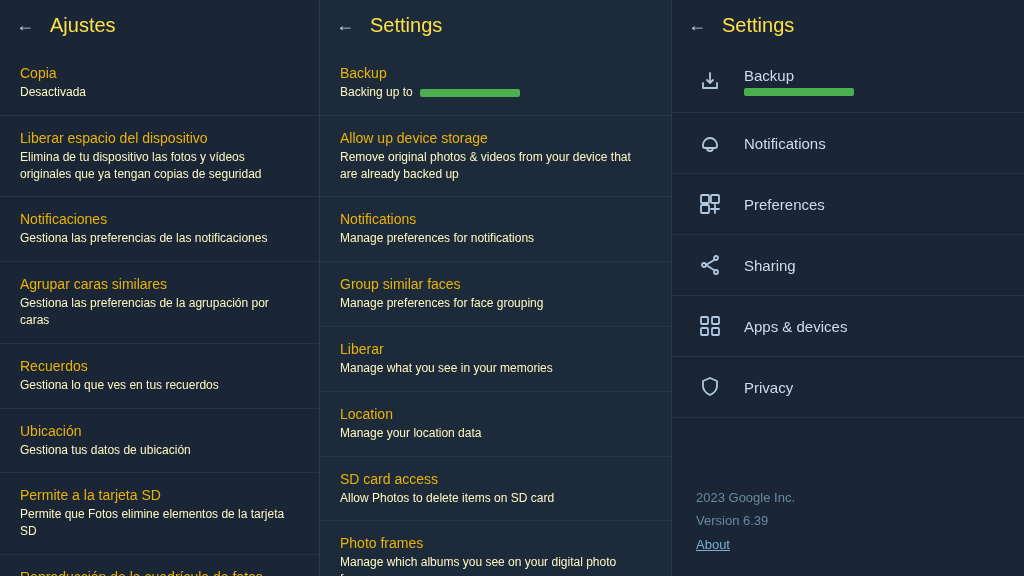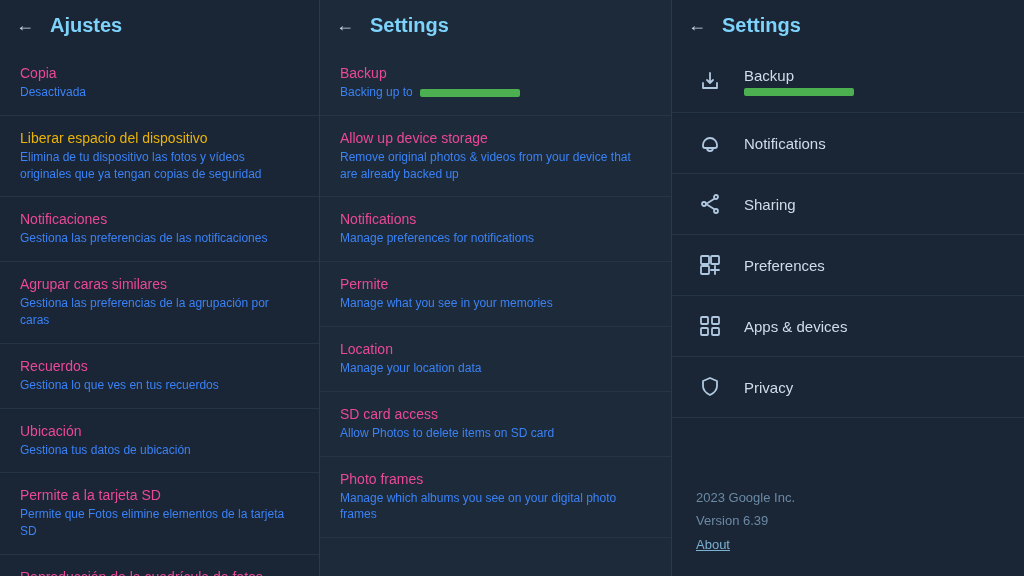--- a/index.html
+++ b/index.html
@@ -46,48 +46,48 @@
     }
 
     .back-arrow {
       color: #c8d6e5;
       font-size: 18px;
       cursor: pointer;
     }
 
     .panel-title {
       font-size: 20px;
-      color: #7dd3fc;
-      font-weight: 700;
+      color: #fde047;
+      font-weight: 400;
     }
 
     
     .settings-list {
       flex: 1;
       overflow-y: auto;
     }
 
     .settings-list::-webkit-scrollbar { width: 0; }
 
     .settings-item {
       padding: 14px 20px;
       border-bottom: 1px solid #253545;
       cursor: pointer;
     }
 
     .settings-item-title {
       font-size: 14px;
-      color: #ec4899;
+      color: #eab308;
       font-weight: 500;
       margin-bottom: 3px;
     }
 
     .settings-item-subtitle {
       font-size: 12px;
-      color: #3b82f6;
+      color: #fef9c3;
       line-height: 1.4;
     }
 
     .settings-item-title.dimmed {
       color: #eab308;
     }
 
     
     .backup-bar {
       display: inline-block;
@@ -217,21 +217,25 @@
       </div>
       <div class="settings-item">
         <div class="settings-item-title">Allow up device storage</div>
         <div class="settings-item-subtitle">Remove original photos &amp; videos from your device that are already backed up</div>
       </div>
       <div class="settings-item">
         <div class="settings-item-title">Notifications</div>
         <div class="settings-item-subtitle">Manage preferences for notifications</div>
       </div>
       <div class="settings-item">
-        <div class="settings-item-title">Permite</div>
+        <div class="settings-item-title">Group similar faces</div>
+        <div class="settings-item-subtitle">Manage preferences for face grouping</div>
+      </div>
+      <div class="settings-item">
+        <div class="settings-item-title">Liberar</div>
         <div class="settings-item-subtitle">Manage what you see in your memories</div>
       </div>
       <div class="settings-item">
         <div class="settings-item-title">Location</div>
         <div class="settings-item-subtitle">Manage your location data</div>
       </div>
       <div class="settings-item">
         <div class="settings-item-title">SD card access</div>
         <div class="settings-item-subtitle">Allow Photos to delete items on SD card</div>
       </div>
@@ -263,38 +267,38 @@
         <div class="icon-wrap">
           <svg viewBox="0 0 24 24">
             <path d="M15 17H9m6 0a3 3 0 01-6 0m6 0H9m6 0h2a2 2 0 002-2v-1a7 7 0 10-14 0v1a2 2 0 002 2H9" stroke-width="1.8"></path>
           </svg>
         </div>
         <span class="icon-item-label">Notifications</span>
       </div>
       <div class="icon-item">
         <div class="icon-wrap">
           <svg viewBox="0 0 24 24">
+            <rect x="3" y="3" width="8" height="8" rx="1"></rect>
+            <rect x="13" y="3" width="8" height="8" rx="1"></rect>
+            <rect x="3" y="13" width="8" height="8" rx="1"></rect>
+            <path d="M17 13v8M13 17h8" stroke-width="1.8"></path>
+          </svg>
+        </div>
+        <span class="icon-item-label">Preferences</span>
+      </div>
+      <div class="icon-item">
+        <div class="icon-wrap">
+          <svg viewBox="0 0 24 24">
             <circle cx="18" cy="5" r="2"></circle>
             <circle cx="6" cy="12" r="2"></circle>
             <circle cx="18" cy="19" r="2"></circle>
             <path d="M8 12l8-5M8 12l8 5" stroke-width="1.8"></path>
           </svg>
         </div>
         <span class="icon-item-label">Sharing</span>
-      </div>
-      <div class="icon-item">
-        <div class="icon-wrap">
-          <svg viewBox="0 0 24 24">
-            <rect x="3" y="3" width="8" height="8" rx="1"></rect>
-            <rect x="13" y="3" width="8" height="8" rx="1"></rect>
-            <rect x="3" y="13" width="8" height="8" rx="1"></rect>
-            <path d="M17 13v8M13 17h8" stroke-width="1.8"></path>
-          </svg>
-        </div>
-        <span class="icon-item-label">Preferences</span>
       </div>
       <div class="icon-item">
         <div class="icon-wrap">
           <svg viewBox="0 0 24 24">
             <rect x="3" y="3" width="7" height="7" rx="1"></rect>
             <rect x="14" y="3" width="7" height="7" rx="1"></rect>
             <rect x="3" y="14" width="7" height="7" rx="1"></rect>
             <rect x="14" y="14" width="7" height="7" rx="1"></rect>
           </svg>
         </div>

